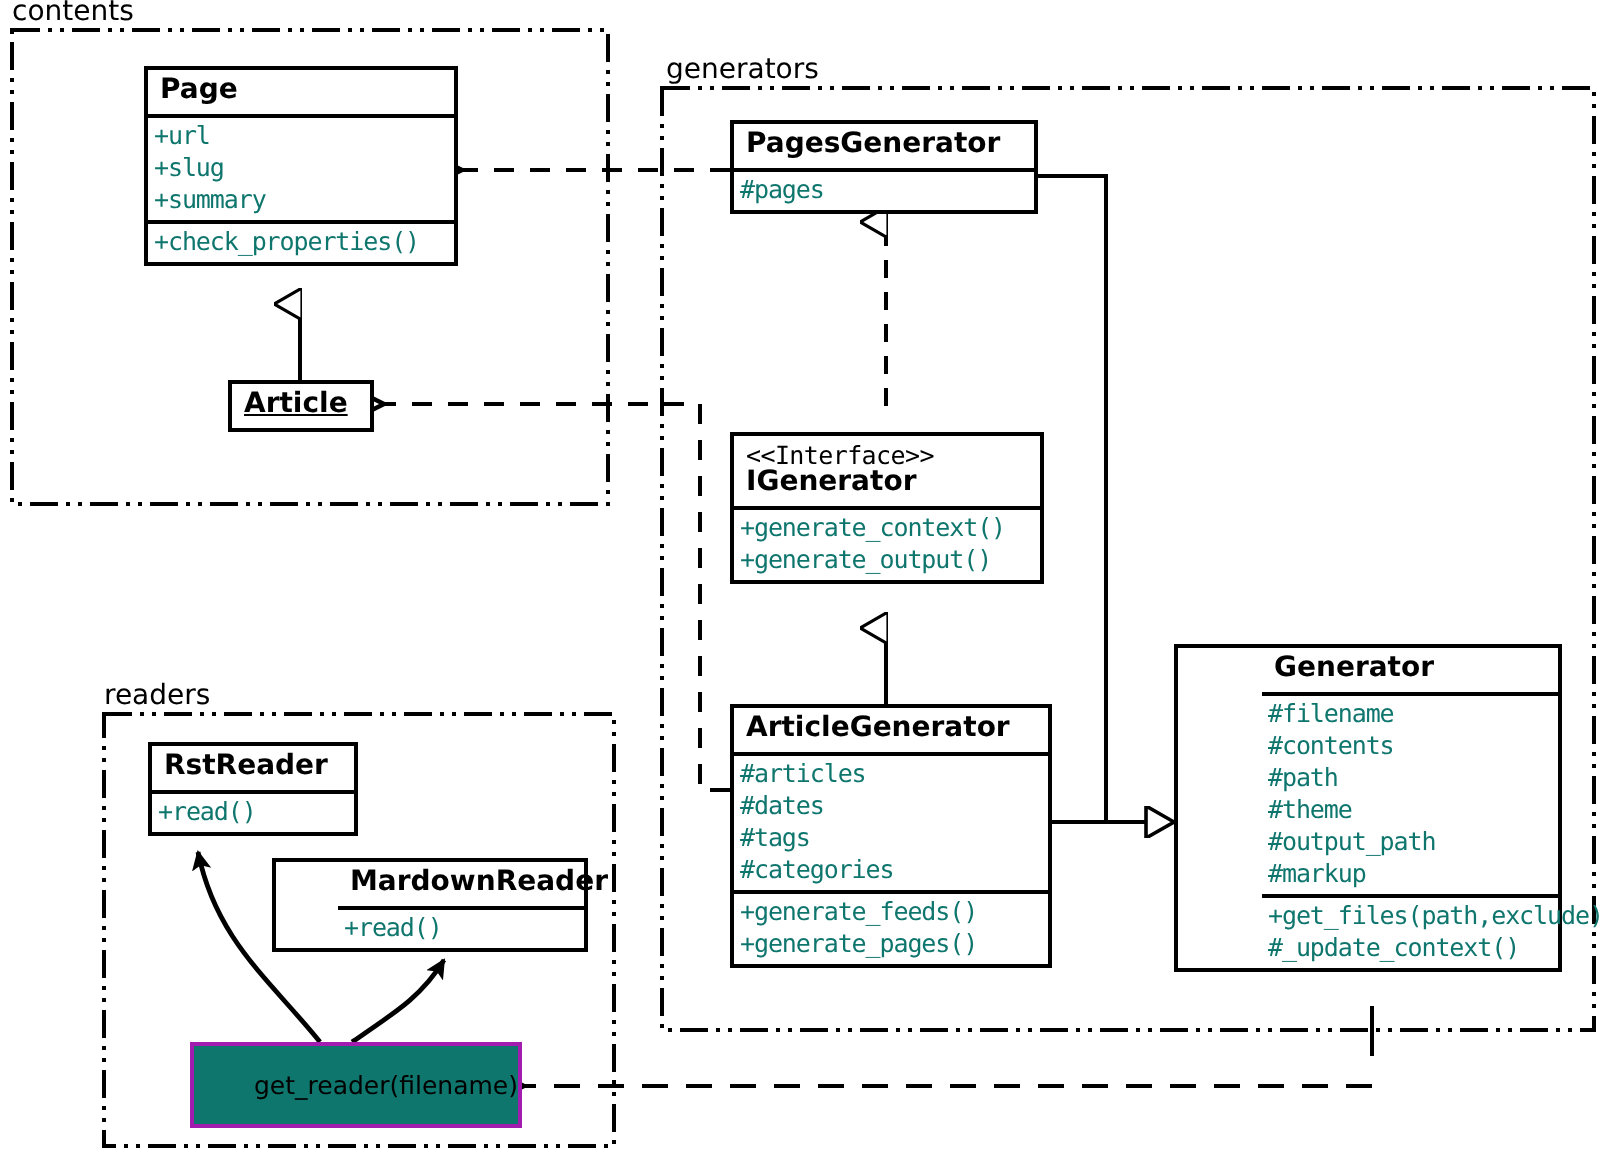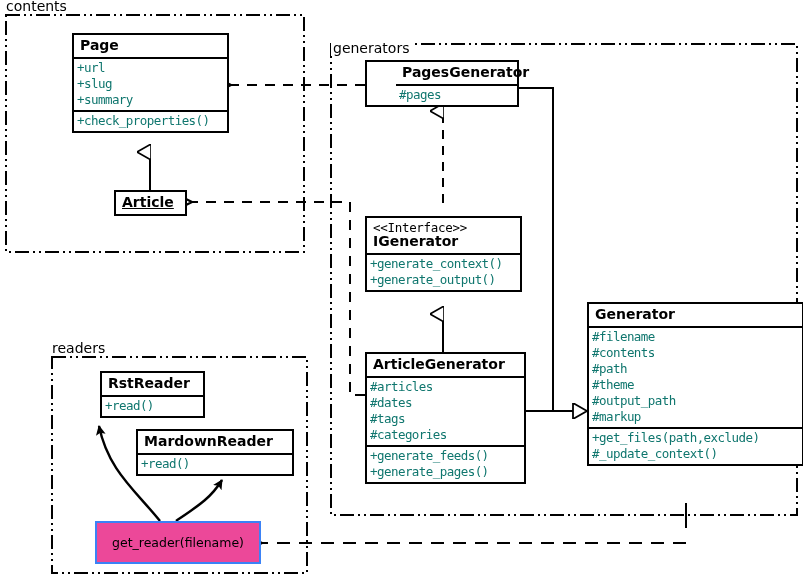--- a/index.html
+++ b/index.html
@@ -58,26 +58,26 @@
   .uml-feature {
     font-family: "DejaVu Sans Mono", monospace;
     font-size: 12.5px;
     color: #0f766e;
     line-height: 16px;
     white-space: nowrap;
     letter-spacing: -0.55px;
   }
   .plain-box {
     position: absolute;
-    background: #ec4899;
-    border: 2px solid #3b82f6;
+    background: #0f766e;
+    border: 2px solid #a21caf;
     box-sizing: border-box;
     display: flex;
     align-items: center;
-    justify-content: center;
+    justify-content: flex-end;
     z-index: 5;
   }
   .plain-box-label {
     font-family: "DejaVu Sans", sans-serif;
     font-size: 12.5px;
     color: #000000;
   }
   .package-label {
     position: absolute;
     font-family: "DejaVu Sans", sans-serif;
@@ -97,21 +97,21 @@
   <svg class="overlay" viewBox="0 0 803 579" preserveAspectRatio="none">
 
     <rect x="6" y="15" width="298" height="237" fill="none" stroke="#000" stroke-width="2" stroke-dasharray="14,4,2,4,2,4"></rect>
 
     <rect x="331" y="44" width="466" height="471" fill="none" stroke="#000" stroke-width="2" stroke-dasharray="14,4,2,4,2,4"></rect>
 
     <rect x="52" y="357" width="255" height="216" fill="none" stroke="#000" stroke-width="2" stroke-dasharray="14,4,2,4,2,4"></rect>
   </svg>
 
   <div class="package-label" style="left:4px; top:-2px;">contents</div>
-  <div class="package-label" style="left:331px; top:40px;">generators</div>
+  <div class="package-label" style="left:331px; top:27px;">generators</div>
   <div class="package-label" style="left:50px; top:340px;">readers</div>
 
   <svg class="overlay" viewBox="0 0 803 579" preserveAspectRatio="none">
     <defs>
       <marker id="hollow-tri-up" markerWidth="16" markerHeight="14" refX="8" refY="13" orient="auto-start-reverse" markerUnits="userSpaceOnUse">
         <path d="M 8 0 L 16 14 L 0 14 Z" fill="#ffffff" stroke="#000" stroke-width="1.6"></path>
       </marker>
       <marker id="hollow-tri-right" markerWidth="16" markerHeight="16" refX="15" refY="8" orient="auto" markerUnits="userSpaceOnUse">
         <path d="M 15 8 L 1 0 L 1 16 Z" fill="#ffffff" stroke="#000" stroke-width="1.8"></path>
       </marker>
@@ -172,21 +172,21 @@
     </div>
     <div class="uml-sep uml-compartment">
       <div class="uml-feature">+check_properties()</div>
     </div>
   </div>
 
   <div class="uml-class" style="left:114px; top:190px; width:73px;text-decoration:underline;">
     <div class="uml-name">Article</div>
   </div>
 
-  <div class="uml-class" style="left:365px; top:60px; width:154px;padding-left:29px;">
+  <div class="uml-class" style="left:365px; top:60px; width:154px;">
     <div class="uml-name">PagesGenerator</div>
     <div class="uml-sep uml-compartment">
       <div class="uml-feature">#pages</div>
     </div>
   </div>
 
   <div class="uml-class" style="left:365px; top:216px; width:157px;">
     <div class="uml-name">
       <span class="uml-stereotype">&lt;&lt;Interface&gt;&gt;</span>
       <span>IGenerator</span>
@@ -204,44 +204,44 @@
       <div class="uml-feature">#dates</div>
       <div class="uml-feature">#tags</div>
       <div class="uml-feature">#categories</div>
     </div>
     <div class="uml-sep uml-compartment">
       <div class="uml-feature">+generate_feeds()</div>
       <div class="uml-feature">+generate_pages()</div>
     </div>
   </div>
 
-  <div class="uml-class" style="left:587px; top:302px; width:217px;">
+  <div class="uml-class" style="left:587px; top:322px; width:194px;padding-left:42px;">
     <div class="uml-name">Generator</div>
     <div class="uml-sep uml-compartment">
       <div class="uml-feature">#filename</div>
       <div class="uml-feature">#contents</div>
       <div class="uml-feature">#path</div>
       <div class="uml-feature">#theme</div>
       <div class="uml-feature">#output_path</div>
       <div class="uml-feature">#markup</div>
     </div>
     <div class="uml-sep uml-compartment">
       <div class="uml-feature">+get_files(path,exclude)</div>
       <div class="uml-feature">#_update_context()</div>
     </div>
   </div>
 
-  <div class="uml-class" style="left:74px; top:371px; width:105px;margin-left:26px;">
+  <div class="uml-class" style="left:74px; top:371px; width:105px;">
     <div class="uml-name">RstReader</div>
     <div class="uml-sep uml-compartment">
       <div class="uml-feature">+read()</div>
     </div>
   </div>
 
-  <div class="uml-class" style="left:136px; top:429px; width:158px;">
+  <div class="uml-class" style="left:136px; top:429px; width:158px;padding-left:31px;">
     <div class="uml-name">MardownReader</div>
     <div class="uml-sep uml-compartment">
       <div class="uml-feature">+read()</div>
     </div>
   </div>
 
   <div class="plain-box" style="left:95px; top:521px; width:166px; height:43px;">
     <span class="plain-box-label">get_reader(filename)</span>
   </div>
 

